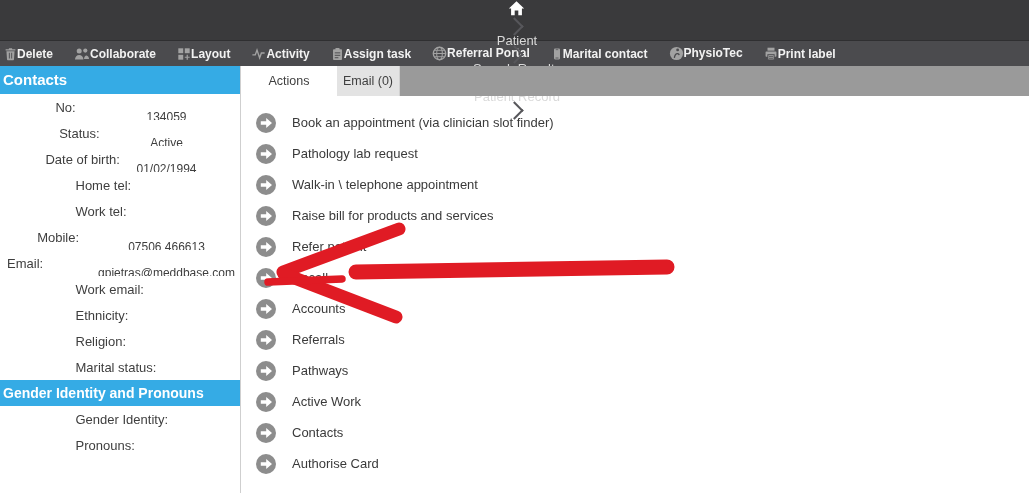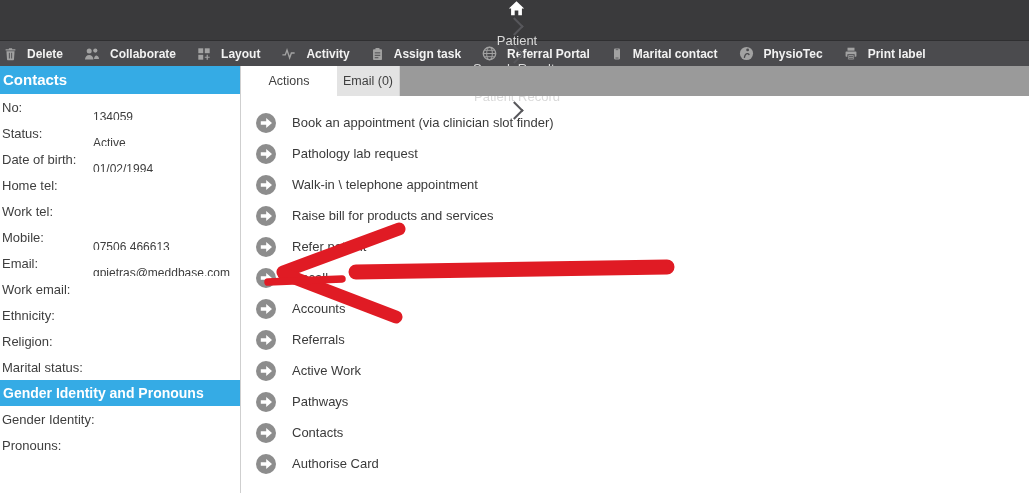--- a/index.html
+++ b/index.html
@@ -32,21 +32,21 @@
   }
 
   
   .toolbar {
     height: 26px; background: #4b4b4e;
     border-top: 1px solid #2f2f31;
     display: flex; align-items: center;
     padding-left: 4px;
   }
   .tool {
-    display: flex; align-items: flex-end; gap: 10px;
+    display: flex; align-items: flex-start; gap: 0;
     margin-right: 21px; cursor: pointer; white-space: nowrap;
   }
   .tool .tlabel { color: #f2f2f2; font-size: 12px; font-weight: bold; }
   .tool svg { display: block; }
 
   
   .content { display: flex; height: 427px; background: #fff; }
 
   .sidebar {
     width: 241px; flex: none;
@@ -55,21 +55,21 @@
   }
   .side-header {
     height: 28px; line-height: 28px;
     background: #35abe5; color: #fff;
     font-size: 15px; font-weight: bold;
     padding-left: 3px; white-space: nowrap; overflow: hidden;
   }
   .side-header.second { height: 26px; line-height: 26px; font-size: 14px; }
   .field {
     height: 26px; display: flex; align-items: center;
-    font-size: 13px; color: #3e3e3e; overflow: hidden;
+    font-size: 13px; color: #3e3e3e; overflow: hidden; justify-content: center;
   }
   .flabel { width: 93px; padding-left: 2px; flex: none; white-space: nowrap; }
   .fvalue { font-size: 12px; white-space: nowrap; margin-top: 20px; }
 
   .main { flex: 1; position: relative; }
   .tabstrip { height: 30px; display: flex; }
   .tab {
     display: flex; align-items: center; justify-content: center;
     font-size: 12.5px; color: #3f3f3f; cursor: pointer; white-space: nowrap;
   }
@@ -352,30 +352,30 @@
           </span>
         <span class="alabel">Referrals</span>
       </div>
       <div class="arow">
         <span class="acirc">
             <svg viewBox="0 0 20 20" width="20" height="20">
               <circle cx="10" cy="10" r="10" fill="#8d8d8d"></circle>
               <path d="M4.8 8.3h5.4V5L16 10l-5.8 5v-3.3H4.8z" fill="#fff"></path>
             </svg>
           </span>
+        <span class="alabel">Pathways</span>
+      </div>
+      <div class="arow">
+        <span class="acirc">
+            <svg viewBox="0 0 20 20" width="20" height="20">
+              <circle cx="10" cy="10" r="10" fill="#8d8d8d"></circle>
+              <path d="M4.8 8.3h5.4V5L16 10l-5.8 5v-3.3H4.8z" fill="#fff"></path>
+            </svg>
+          </span>
         <span class="alabel">Active Work</span>
-      </div>
-      <div class="arow">
-        <span class="acirc">
-            <svg viewBox="0 0 20 20" width="20" height="20">
-              <circle cx="10" cy="10" r="10" fill="#8d8d8d"></circle>
-              <path d="M4.8 8.3h5.4V5L16 10l-5.8 5v-3.3H4.8z" fill="#fff"></path>
-            </svg>
-          </span>
-        <span class="alabel">Pathways</span>
       </div>
       <div class="arow">
         <span class="acirc">
             <svg viewBox="0 0 20 20" width="20" height="20">
               <circle cx="10" cy="10" r="10" fill="#8d8d8d"></circle>
               <path d="M4.8 8.3h5.4V5L16 10l-5.8 5v-3.3H4.8z" fill="#fff"></path>
             </svg>
           </span>
         <span class="alabel">Contacts</span>
       </div>

